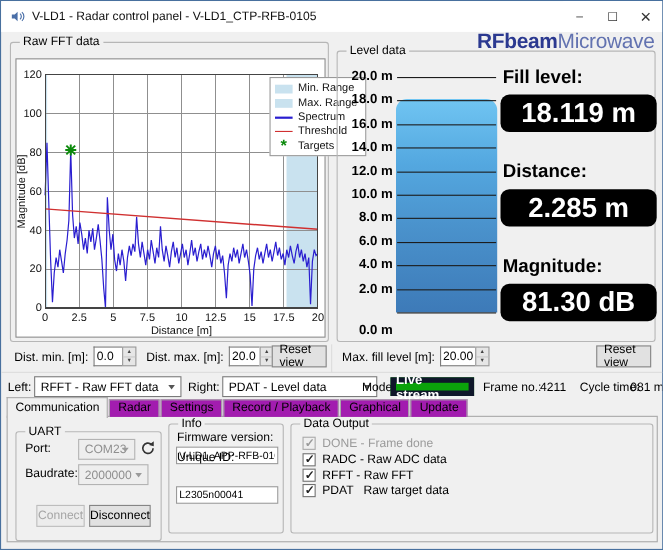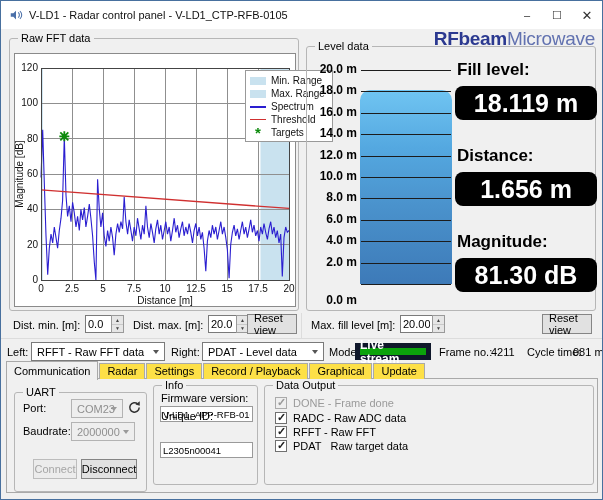--- a/index.html
+++ b/index.html
@@ -46,21 +46,21 @@
   .spin .arrows span{flex:1;display:flex;align-items:center;justify-content:center;font-size:5px;color:#444;border-bottom:1px solid #c9c9c9;}
   .spin .arrows span:last-child{border-bottom:none;}
   .combo{position:absolute;height:19px;background:#fff;border:1px solid #7a7a7a;font-size:11px;display:flex;align-items:center;padding:0 5px;color:#000;}
   .combo .chev{position:absolute;right:5px;top:7px;border-left:3.5px solid transparent;border-right:3.5px solid transparent;border-top:4px solid #555;}
   .combo.disabled{background:#eeeeee;color:#8f8f8f;border-color:#b3b3b3;}
   .combo.disabled .chev{border-top-color:#9a9a9a;}
   #mode-badge{position:absolute;height:17px;border:5px solid #0f172a;color:#fff;font-weight:bold;font-size:12px;
               display:flex;align-items:center;justify-content:center;}
   
   #tabbar{position:absolute;left:5px;top:359px;height:19px;display:flex;align-items:flex-end;z-index:4;}
-  .tab{height:16px;line-height:15px;padding:0 7px;font-size:11px;background:#fde047;border:1px solid #a9a9a9;border-bottom:none;margin-right:1px;color:#000;}
+  .tab{height:16px;line-height:15px;padding:0 7px;font-size:11px;background:#a21caf;border:1px solid #a9a9a9;border-bottom:none;margin-right:1px;color:#000;}
   .tab.active{height:19px;line-height:18px;background:#f0f0f0;margin-bottom:-1px;z-index:5;position:relative;}
   #tab-page{position:absolute;left:5px;top:377px;width:592px;height:115px;border:1px solid #a9a9a9;background:#f0f0f0;}
   .textbox{position:absolute;height:16px;border:1px solid #9a9a9a;background:#fff;font-size:9.5px;padding:0 2px;color:#000;}
   
   .cb-row{position:absolute;left:10px;display:flex;align-items:center;height:13px;}
   .cb{width:12px;height:12px;border:1px solid #707070;background:#fff;position:relative;flex:0 0 12px;}
   .cb.checked::after{content:"\2713";position:absolute;left:1px;top:-2px;font-size:11px;font-weight:bold;color:#222;}
   .cb.disabled{background:#efefef;border-color:#aaa;}
   .cb.disabled::after{color:#9a9a9a;}
   .cb-label{font-size:11px;margin-left:6px;white-space:pre;color:#000;}
@@ -194,21 +194,21 @@
           <div class="g-line" style="top: 194.2px;"></div>
           <div class="g-label" style="top: 207.6px;">2.0 m</div>
           <div class="g-line" style="top: 215.6px;"></div>
           <div class="g-label" style="top: 246px;">0.0 m</div>
           <div class="g-line" style="top: 237px;"></div>
         </div>
     </div>
     <div class="readout-label" style="top:13px;">Fill level:</div>
     <div class="value-box" style="top:39px;">18.119 m</div>
     <div class="readout-label" style="top:99px;">Distance:</div>
-    <div class="value-box" style="top:125px;">1.656 m</div>
+    <div class="value-box" style="top:125px;">2.285 m</div>
     <div class="readout-label" style="top:185px;">Magnitude:</div>
     <div class="value-box" style="top:211px;">81.30 dB</div>
   </div>
 
   <div class="divider-h"></div>
   <div class="divider-v"></div>
 
   <span class="lbl" style="left:12px;top:318px;">Dist. min. [m]:</span>
   <div class="spin" style="left:84px;top:314px;">
     <input style="width: 26px;" value="0.0">
@@ -236,21 +236,21 @@
       </div>
   </div>
   <div class="btn" style="left:541px;top:313px;width:50px;">Reset view</div>
 
   <span class="lbl" style="left:6px;top:345px;">Left:</span>
   <div class="combo" style="left:30px;top:341px;width:134px;">
     <span>RFFT - Raw FFT data</span>
       <span class="chev"></span>
   </div>
   <span class="lbl" style="left:170px;top:345px;">Right:</span>
-  <div class="combo" style="left:201px;top:341px;width:122px;">
+  <div class="combo" style="left:201px;top:341px;width:141px;">
     <span>PDAT - Level data</span>
       <span class="chev"></span>
   </div>
   <span class="lbl" style="left:328px;top:345px;">Mode:</span>
   <div id="mode-badge" style="left: 354px; top: 342px; width: 76px; background: rgb(11, 162, 11);">Live stream</div>
   <span class="lbl" style="left:438px;top:345px;">Frame no.:</span>
   <span class="lbl" style="left:490px;top:345px;">4211</span>
   <span class="lbl" style="left:526px;top:345px;">Cycle time:</span>
   <span class="lbl" style="left:572px;top:345px;">081 ms</span>
 

